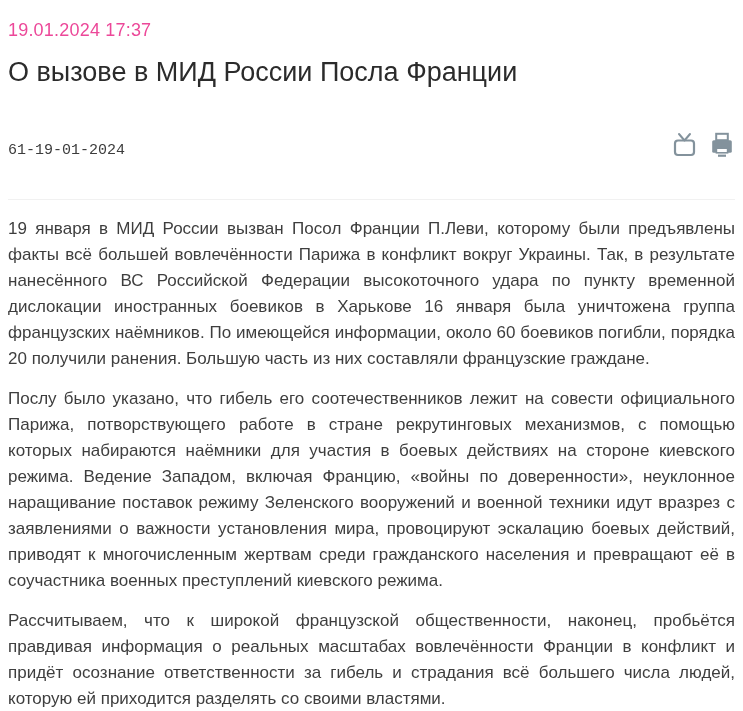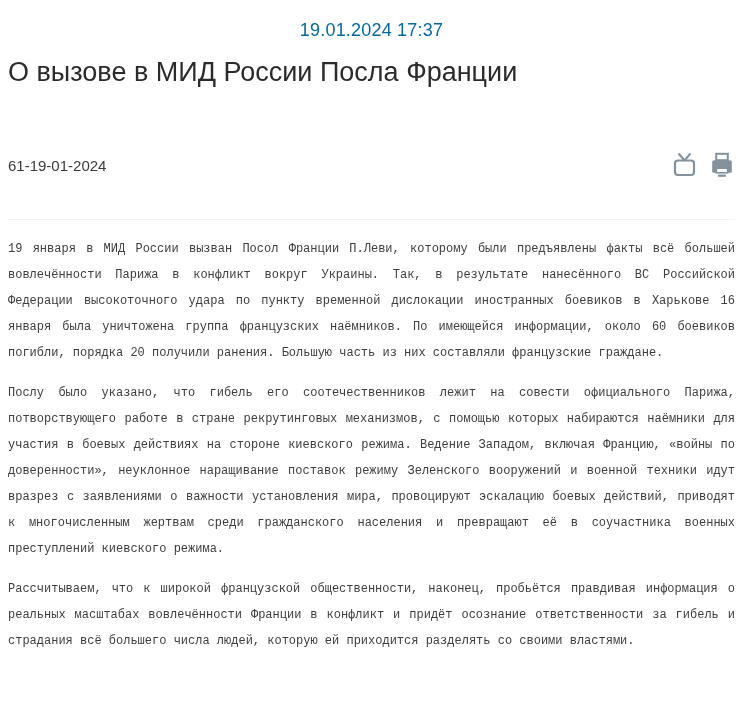--- a/index.html
+++ b/index.html
@@ -10,36 +10,36 @@
   }
   .page {
     width: 743px;
     min-height: 711px;
     box-sizing: border-box;
     padding: 20px 8px 10px 8px;
     background: #ffffff;
   }
   .datetime {
     font-size: 18px;
-    color: #0369a1;
+    color: #ec4899;
     letter-spacing: 0.2px;
-    text-align: center;
   }
   .article-title {
     margin: 15px 0 0 0;
     font-size: 27px;
     font-weight: 400;
     color: #2b2b2b;
     line-height: 1.25;
   }
   .meta-row {
-    margin-top: 62px;
+    margin-top: 42px;
     display: flex;
-    align-items: center;
+    align-items: flex-end;
     justify-content: space-between;
+    font-family: Liberation Mono, monospace;
   }
   .doc-number {
     font-size: 15px;
     color: #3c3c3c;
   }
   .action-icons {
     display: flex;
     align-items: center;
     gap: 11px;
   }
@@ -58,25 +58,24 @@
     color: #222222;
     letter-spacing: 0.2px;
   }
   .article-body {
     margin-top: 40px;
     border-top: 1px solid #f1f1f1;
     padding-top: 16px;
   }
   .article-body p {
     margin: 0 0 14px 0;
-    font-size: 12px;
+    font-size: 17px;
     line-height: 26px;
     color: #3e3e3e;
     text-align: justify;
-    font-family: Liberation Mono, monospace;
   }
 </style>
 </head>
 <body>
 
 <div class="page">
 
   <div class="datetime">19.01.2024 17:37</div>
 
   <h1 class="article-title">О вызове в МИД России Посла Франции</h1>

